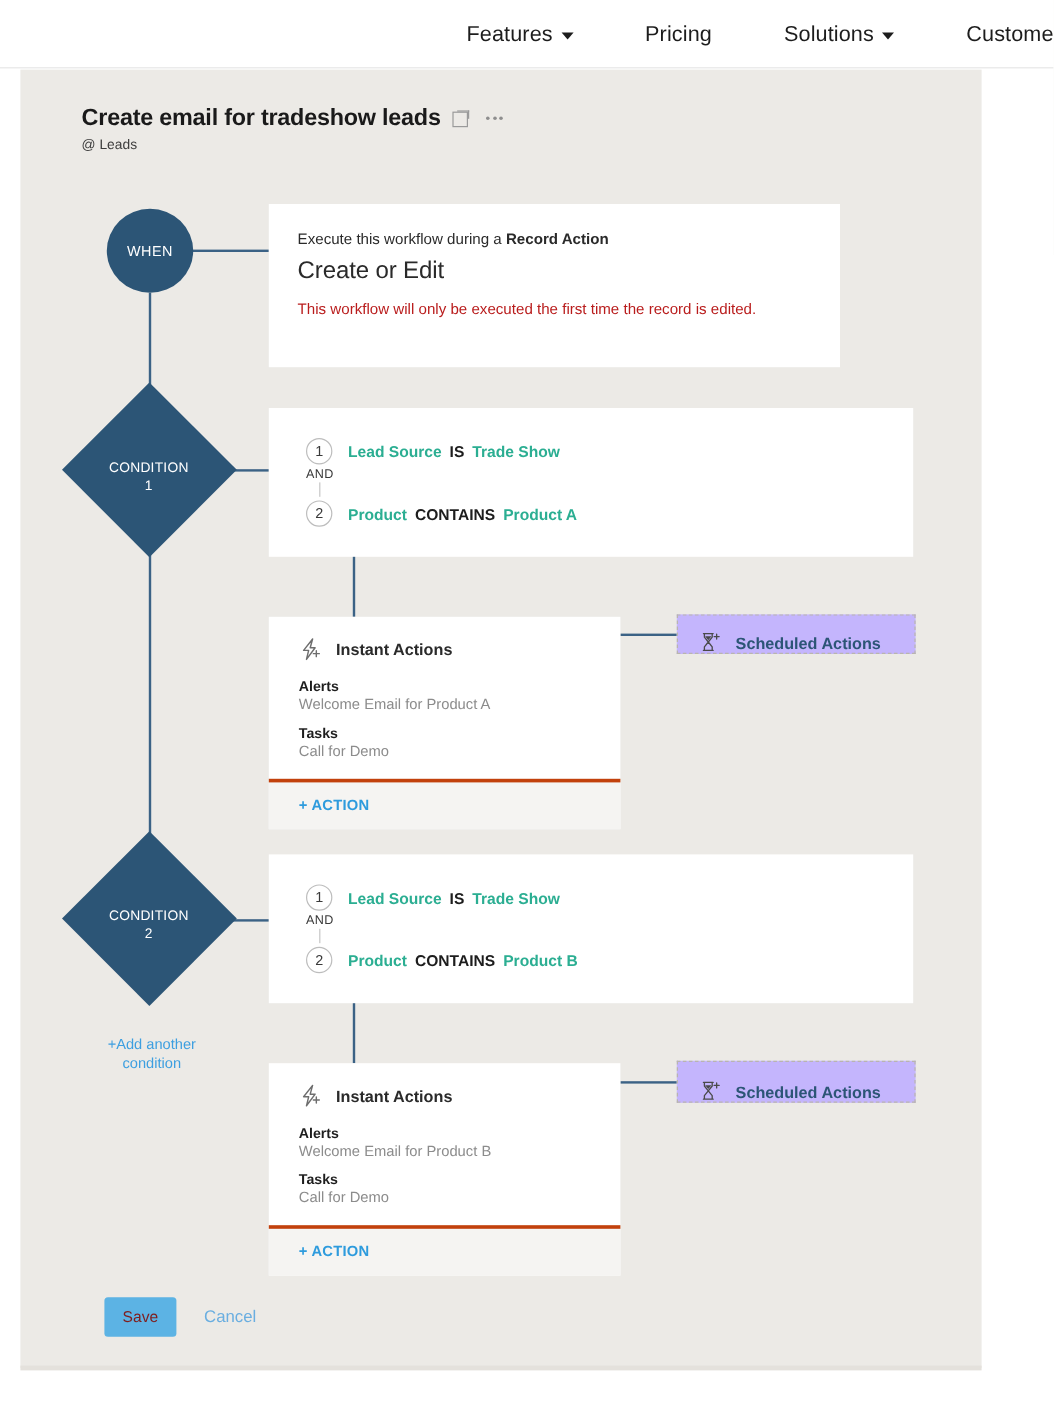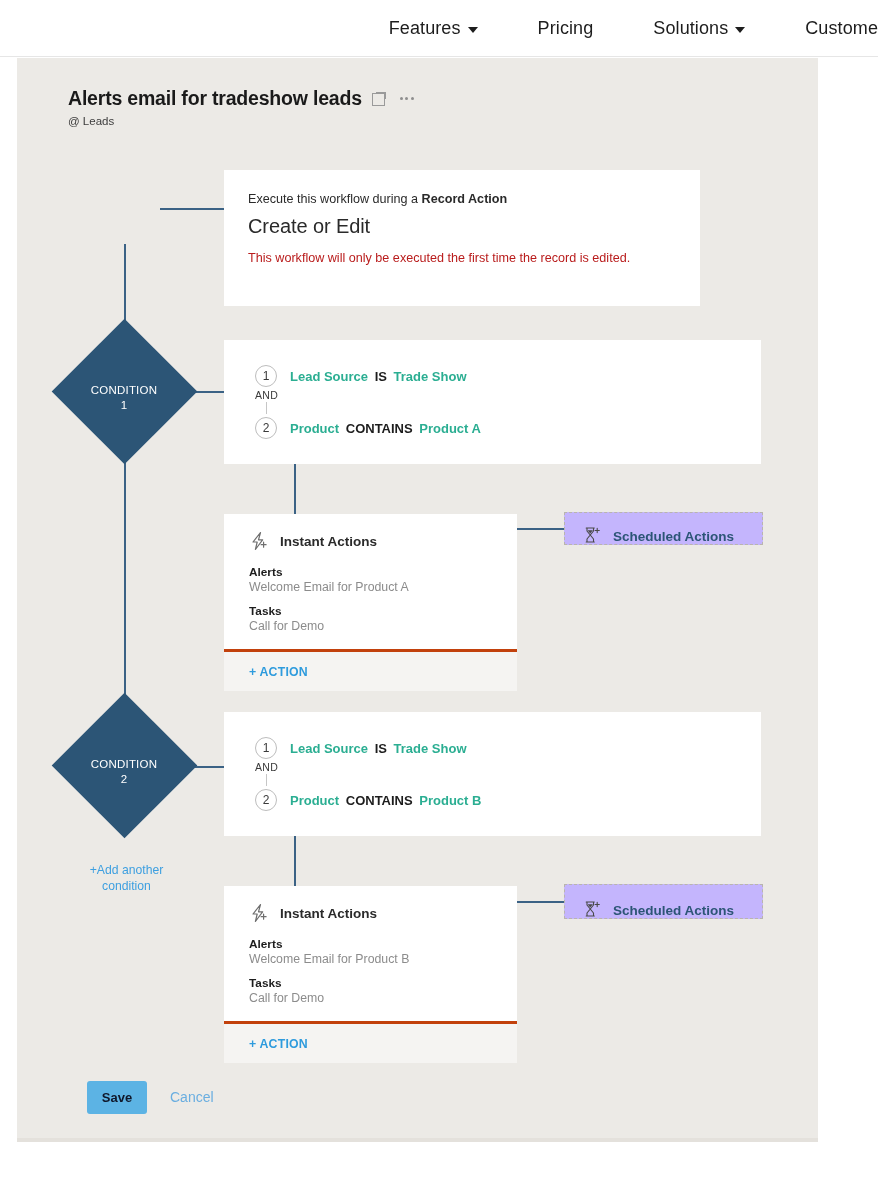--- a/index.html
+++ b/index.html
@@ -133,21 +133,21 @@
   
   .add-cond {
     position:absolute; left:80px; top:862px; width:93px; text-align:center;
     font-size:12.2px; color:#3d9fe0; line-height:16px; cursor:pointer;
   }
 
   
   .btn-save {
     position:absolute; left:87px; top:1081px; width:60px; height:33px;
     background:#5cb3e4; border:none; border-radius:3px;
-    color:#0f172a; font-size:13px; font-weight:bold;
+    color:#7f1d1d; font-size:13px; font-weight:normal;
     display:flex; align-items:center; justify-content:center; cursor:pointer;
     font-family:"Liberation Sans", sans-serif;
   }
   .btn-cancel {
     position:absolute; left:170px; top:1089px;
     color:#6aaee0; font-size:14px; cursor:pointer;
   }
 
   svg { display:block; }
 </style>
@@ -172,21 +172,21 @@
       <div class="nav-item last">
         <span>Custome</span>
       </div>
     </div>
   </div>
 
   <div class="panel"></div>
   <div class="panel-bottom-fade"></div>
 
   <div class="wf-title">
-    <span class="t">Alerts email for tradeshow leads</span>
+    <span class="t">Create email for tradeshow leads</span>
     <span class="icon-copy"></span>
     <span class="icon-dots">
         <i></i>
         <i></i>
         <i></i>
       </span>
   </div>
   <div class="wf-sub">@ Leads</div>
 
   <div class="hline" style="left:160px; top:208px; width:64px;"></div>
@@ -200,20 +200,23 @@
   <div class="vline" style="left:294px; top:456px; height:58px;"></div>
 
   <div class="hline" style="left:517px; top:528px; width:47px;"></div>
 
   <div class="hline" style="left:176px; top:766px; width:48px;"></div>
 
   <div class="vline" style="left:294px; top:830px; height:56px;"></div>
 
   <div class="hline" style="left:517px; top:901px; width:47px;"></div>
 
+  <div class="node-when">
+    <span>WHEN</span>
+  </div>
 
   <div class="card card-when">
     <div class="cw-line1">
       <span>Execute this workflow during a </span><b>Record Action</b>
     </div>
     <div class="cw-title">Create or Edit</div>
     <div class="cw-line3">This workflow will only be executed the first time the record is edited.</div>
   </div>
 
   <div class="diamond" style="left:73px; top:340px;"></div>

